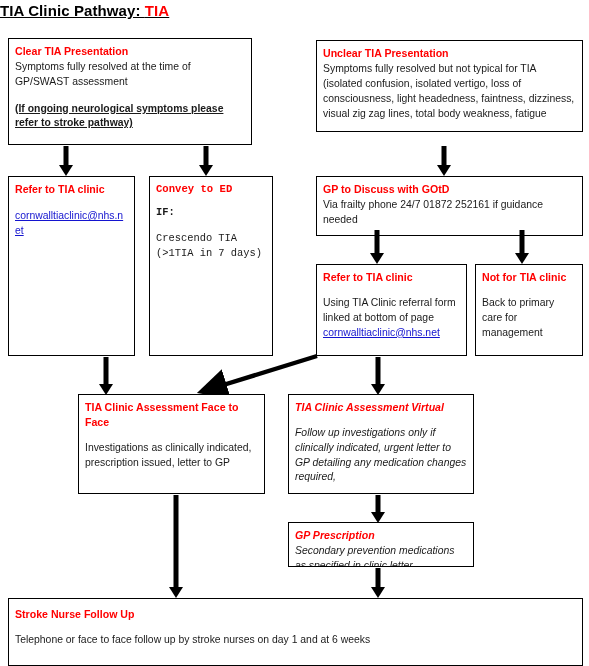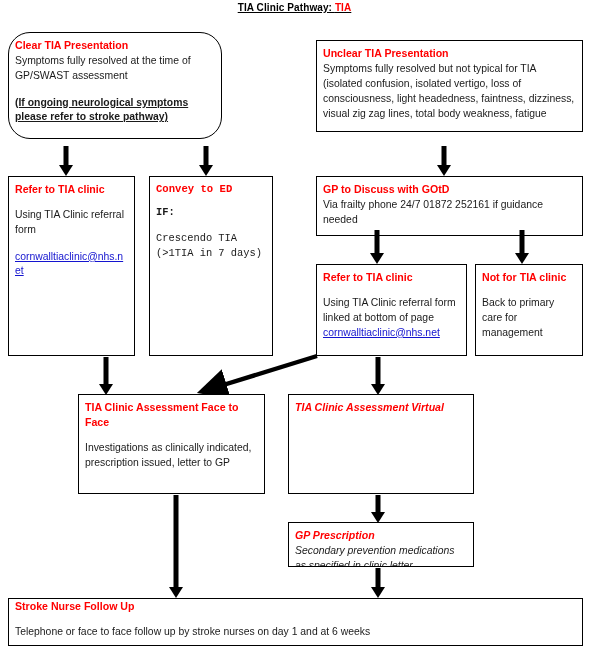--- a/index.html
+++ b/index.html
@@ -15,22 +15,22 @@
     width: 589px;
     height: 666px;
     background: #ffffff;
     overflow: hidden;
   }
   .title {
     position: absolute;
     left: 0;
     top: 2px;
     width: 589px;
-    text-align: center;
-    font-size: 10px;
+    text-align: left;
+    font-size: 15px;
     font-weight: bold;
     color: #000000;
     letter-spacing: 0.1px;
   }
   .title u { text-decoration: underline; }
   .title .red { color: #ff0000; }
 
   .box {
     position: absolute;
     box-sizing: border-box;
@@ -104,21 +104,21 @@
 </style>
 </head>
 <body>
 
 <div id="canvas">
 
   <div class="title">
     <u><span>TIA Clinic Pathway: </span><span class="red">TIA</span></u>
   </div>
 
-  <div class="box" style="left:8px; top:32px; width:214px; height:107px;border-radius:22px;">
+  <div class="box" style="left:8px; top:38px; width:244px; height:107px;">
     <span class="hdr">Clear TIA Presentation</span>
     <span class="body tight">Symptoms fully resolved at the time of GP/SWAST assessment</span>
     <span class="uline">(If ongoing neurological symptoms please refer to stroke pathway)</span>
   </div>
 
   <div class="box" style="left:316px; top:40px; width:267px; height:92px; line-height:1.44;">
     <span class="hdr">Unclear TIA Presentation</span>
     <span class="body tight">Symptoms fully resolved but not typical for TIA (isolated confusion, isolated vertigo, loss of consciousness, light headedness,  faintness, dizziness, visual zig zag lines, total body weakness, fatigue</span>
   </div>
 
@@ -132,21 +132,20 @@
     <div class="head"></div>
   </div>
 
   <div class="arrow" style="left:434px; top:146px; width:20px; height:30px;">
     <div class="shaft" style="height:20px;"></div>
     <div class="head"></div>
   </div>
 
   <div class="box" style="left:8px; top:176px; width:127px; height:180px;">
     <span class="hdr">Refer to TIA clinic</span>
-    <span class="body gap">Using TIA Clinic referral form</span>
     <span class="email">cornwalltiaclinic@nhs.net</span>
   </div>
 
   <div class="box" style="left:149px; top:176px; width:124px; height:180px;font-family:Liberation Mono, monospace;">
     <span class="hdr">Convey to ED</span>
     <span class="bold">IF:</span>
     <span class="body gap"> Crescendo TIA (&gt;1TIA in 7 days)</span>
   </div>
 
   <div class="box" style="left:316px; top:176px; width:267px; height:60px;">
@@ -194,20 +193,21 @@
     <line x1="317" y1="356" x2="207" y2="390" stroke="#000000" stroke-width="4.4" marker-end="url(#ahead)"></line>
   </svg>
 
   <div class="box" style="left:78px; top:394px; width:187px; height:100px;">
     <span class="hdr">TIA Clinic Assessment Face to Face</span>
     <span class="body gap">Investigations as clinically indicated, prescription issued, letter to GP</span>
   </div>
 
   <div class="box" style="left:288px; top:394px; width:186px; height:100px;font-style:italic;">
     <span class="hdr">TIA Clinic Assessment Virtual</span>
+    <span class="body gap">Follow up investigations only if clinically indicated, urgent letter to GP detailing any medication changes required,</span>
   </div>
 
   <div class="arrow" style="left:368px; top:495px; width:20px; height:28px;">
     <div class="shaft" style="height:18px;"></div>
     <div class="head"></div>
   </div>
 
   <div class="box" style="left:288px; top:522px; width:186px; height:45px;font-style:italic;">
     <span class="hdr">GP Prescription</span>
     <span class="body tight">Secondary prevention medications as specified in clinic letter</span>
@@ -216,18 +216,18 @@
   <div class="arrow" style="left:166px; top:495px; width:20px; height:103px;">
     <div class="shaft" style="height:93px;"></div>
     <div class="head"></div>
   </div>
 
   <div class="arrow" style="left:368px; top:568px; width:20px; height:30px;">
     <div class="shaft" style="height:20px;"></div>
     <div class="head"></div>
   </div>
 
-  <div class="box" style="left:8px; top:598px; width:575px; height:48px; padding-top:0;">
+  <div class="box" style="left:8px; top:598px; width:575px; height:68px; padding-top:8px;">
     <span class="hdr">Stroke Nurse Follow Up</span>
     <span class="body gap">Telephone or face to face follow up by stroke nurses on day 1 and at 6 weeks</span>
   </div>
 
 </div>
 
 </body></html>

